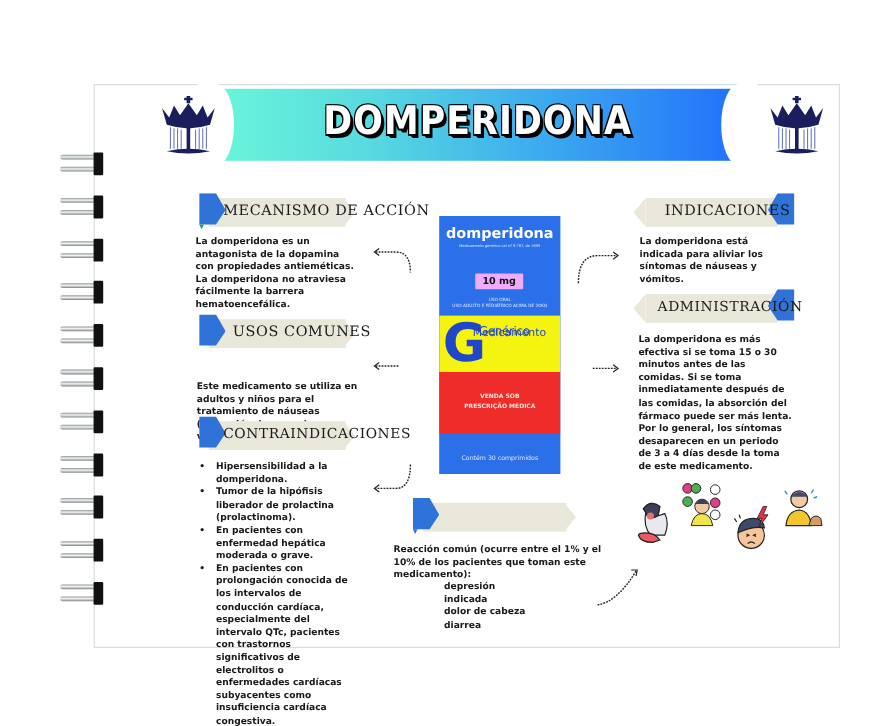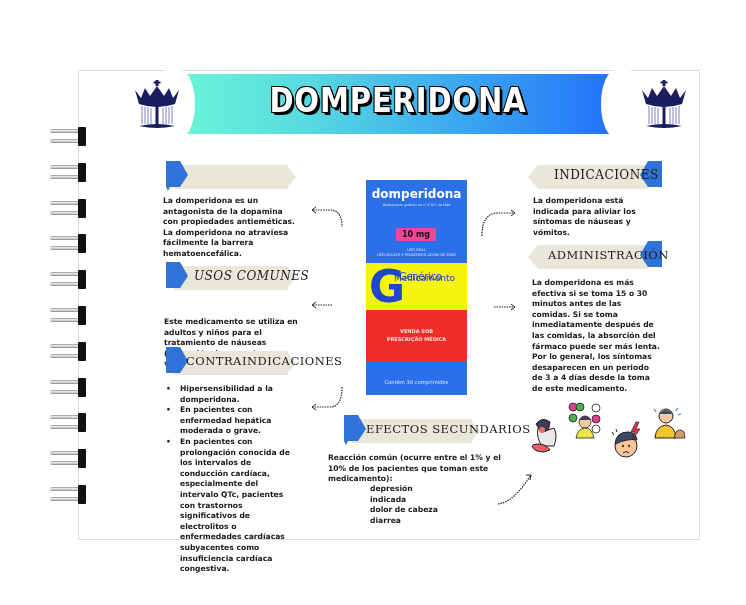--- a/index.html
+++ b/index.html
@@ -25,21 +25,21 @@
   .tag .label { position:absolute; top:3px; font-family:"DejaVu Serif", serif; font-size:12px; color:#1a1a1a; white-space:nowrap; letter-spacing:0.5px; }
 
   .txt { position:absolute; font-size:7.6px; font-weight:bold; line-height:10.6px; color:#1a1a1a; text-align:left; }
   .bullets { position:absolute; font-size:7.6px; font-weight:bold; line-height:10.6px; color:#1a1a1a; margin:0; padding:0; list-style:none; }
   .bullets li { position:relative; padding-left:14px; }
   .bullets li::before { content:"•"; position:absolute; left:0; top:0; }
 
   .box { position:absolute; left:366px; top:180px; width:101px; height:215px; background:#2b70e8; overflow:hidden; }
   .box .brand { position:absolute; top:7px; width:100%; text-align:center; color:#fff; font-size:12px; font-weight:bold; }
   .box .fine { position:absolute; top:23px; width:100%; text-align:center; color:#dfe9ff; font-size:3px; }
-  .box .dose { position:absolute; top:48px; left:30px; width:40px; height:13px; background:#ec4899; border-radius:1px; text-align:center; font-size:8px; font-weight:bold; color:#111; line-height:13px; }
+  .box .dose { position:absolute; top:48px; left:30px; width:40px; height:13px; background:#f0abfc; border-radius:1px; text-align:center; font-size:8px; font-weight:bold; color:#111; line-height:13px; }
   .box .uso { position:absolute; top:68px; width:100%; text-align:center; color:#dfe9ff; font-size:3.6px; line-height:5px; }
   .box .yellow { position:absolute; top:83px; left:0; width:100%; height:47px; background:#f4f410; }
   .box .G { position:absolute; left:3px; top:2px; font-size:44px; font-weight:bold; color:#2046c9; line-height:44px; }
   .box .med { position:absolute; left:28px; top:10px; font-size:9px; color:#2046c9;text-align:center; }
   .box .gen { position:absolute; left:33px; top:8px; font-size:10px; color:#2046c9; letter-spacing:-0.3px; }
   .box .red { position:absolute; top:130px; left:0; width:100%; height:51px; background:#ee2d2a; }
   .box .venda { position:absolute; top:17px; width:100%; text-align:center; color:#ffe1dc; font-size:5px; font-weight:bold; line-height:8px; }
   .box .cont { position:absolute; top:199px; width:100%; text-align:center; color:#dfe9ff; font-size:5.2px; }
 
   svg.arrow { position:absolute; overflow:visible; }
@@ -155,47 +155,49 @@
 
 <div class="tag" style="left:166px; top:165px; width:130px;">
   <div class="body" style="left:8px; width:114px;"></div>
   <svg style="position:absolute; left:120px; top:0;" width="10" height="24">
       <polygon points="0,0 10,12 0,24" fill="#e9e7d9"></polygon>
     </svg>
   <svg style="position:absolute; left:0; top:-4px;" width="22" height="30">
       <polygon points="0,0 14,0 22,14 14,26 0,26" fill="#2f73d8"></polygon>
       <polygon points="0,26 4,26 2,30" fill="#2a9d6a"></polygon>
     </svg>
+  <div class="label" style="left:20px;">MECANISMO DE ACCIÓN</div>
 </div>
 <div class="txt" style="left:163px; top:196px; width:136px;">La domperidona es un antagonista de la dopamina con propiedades antieméticas. La domperidona no atraviesa fácilmente la barrera hematoencefálica.</div>
 
 <div class="tag" style="left:166px; top:266px; width:130px;">
   <div class="body" style="left:8px; width:114px;"></div>
   <svg style="position:absolute; left:120px; top:0;" width="10" height="24">
       <polygon points="0,0 10,12 0,24" fill="#e9e7d9"></polygon>
     </svg>
   <svg style="position:absolute; left:0; top:-4px;" width="22" height="30">
       <polygon points="0,0 14,0 22,14 14,26 0,26" fill="#2f73d8"></polygon>
     </svg>
-  <div class="label" style="left:28px;font-style:italic;">USOS COMUNES</div>
+  <div class="label" style="left:28px;">USOS COMUNES</div>
 </div>
 <div class="txt" style="left:164px; top:297px; width:134px;margin-top:20px;">Este medicamento se utiliza en adultos y niños para el tratamiento de náuseas (sensación de mareo) y vómitos (malestar estomacal).</div>
 
 <div class="tag" style="left:166px; top:351px; width:130px;">
   <div class="body" style="left:8px; width:114px;"></div>
   <svg style="position:absolute; left:120px; top:0;" width="10" height="24">
       <polygon points="0,0 10,12 0,24" fill="#e9e7d9"></polygon>
     </svg>
   <svg style="position:absolute; left:0; top:-4px;" width="22" height="30">
       <polygon points="0,0 14,0 22,14 14,26 0,26" fill="#2f73d8"></polygon>
     </svg>
   <div class="label" style="left:20px; font-size:11.5px;">CONTRAINDICACIONES</div>
 </div>
 <ul class="bullets" style="left:166px; top:384px; width:128px;">
   <li>Hipersensibilidad a la domperidona.</li>
+  <li>Tumor de la hipófisis liberador de prolactina (prolactinoma).</li>
   <li>En pacientes con enfermedad hepática moderada o grave.</li>
   <li>En pacientes con prolongación conocida de los intervalos de conducción cardíaca, especialmente del intervalo QTc, pacientes con trastornos significativos de electrolitos o enfermedades cardíacas subyacentes como insuficiencia cardíaca congestiva.</li>
 </ul>
 
 <div class="box">
   <div class="brand">domperidona</div>
   <div class="fine">Medicamento genérico Lei nº 9.787, de 1999</div>
   <div class="dose">10 mg</div>
   <div class="uso">
     <div>USO ORAL</div>
@@ -263,21 +265,20 @@
 
 <div class="tag" style="left:344px; top:419px; width:136px;">
   <div class="body" style="left:8px; width:120px;"></div>
   <svg style="position:absolute; left:126px; top:0;" width="10" height="24">
       <polygon points="0,0 10,12 0,24" fill="#e9e7d9"></polygon>
     </svg>
   <svg style="position:absolute; left:0; top:-4px;" width="22" height="30">
       <polygon points="0,0 14,0 22,14 14,26 0,26" fill="#2f73d8"></polygon>
       <polygon points="0,26 4,26 2,30" fill="#2f73d8"></polygon>
     </svg>
-  <div class="label" style="left:22px; font-size:11.5px;">EFECTOS SECUNDARIOS</div>
 </div>
 <div class="txt" style="left:328px; top:453px; width:184px;">Reacción común (ocurre entre el 1% y el 10% de los pacientes que toman este medicamento):</div>
 <div class="txt" style="left:370px; top:484px; width:100px;">
   <div>depresión</div>
   <div>indicada</div>
   <div>dolor de cabeza</div>
   <div>diarrea</div>
 </div>
 
 <svg class="arrow" style="left:496px; top:470px;" width="40" height="40">

